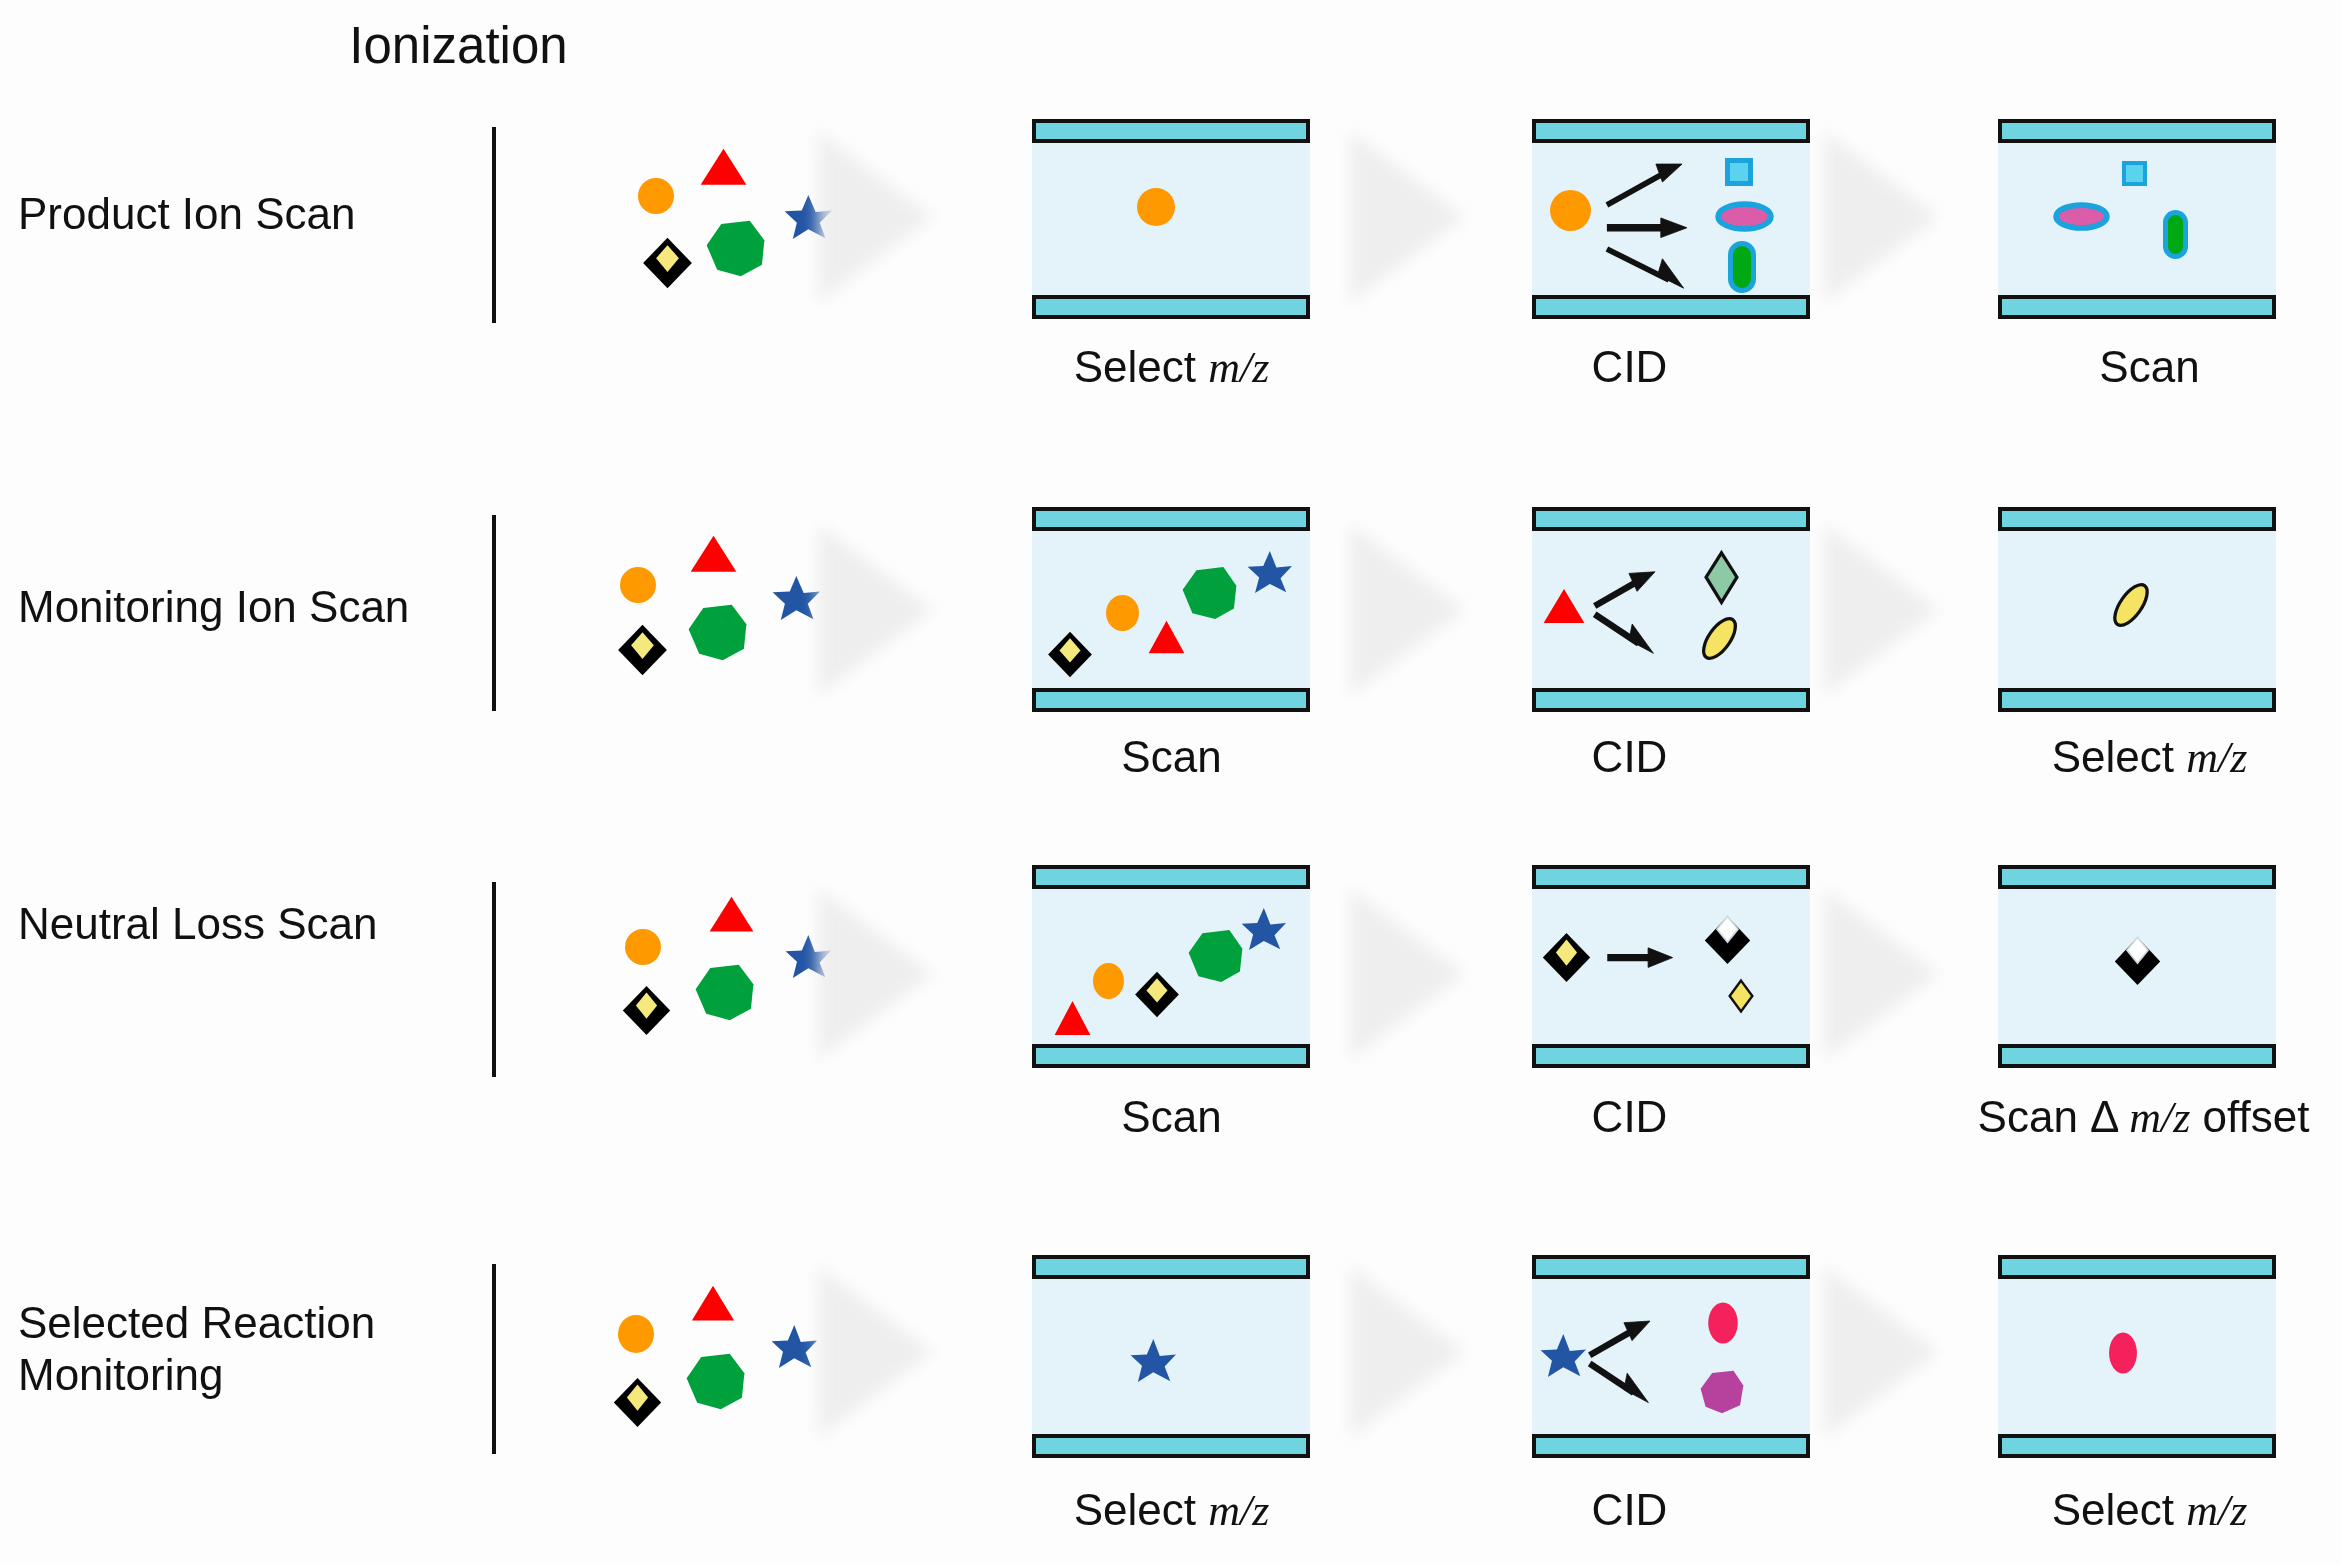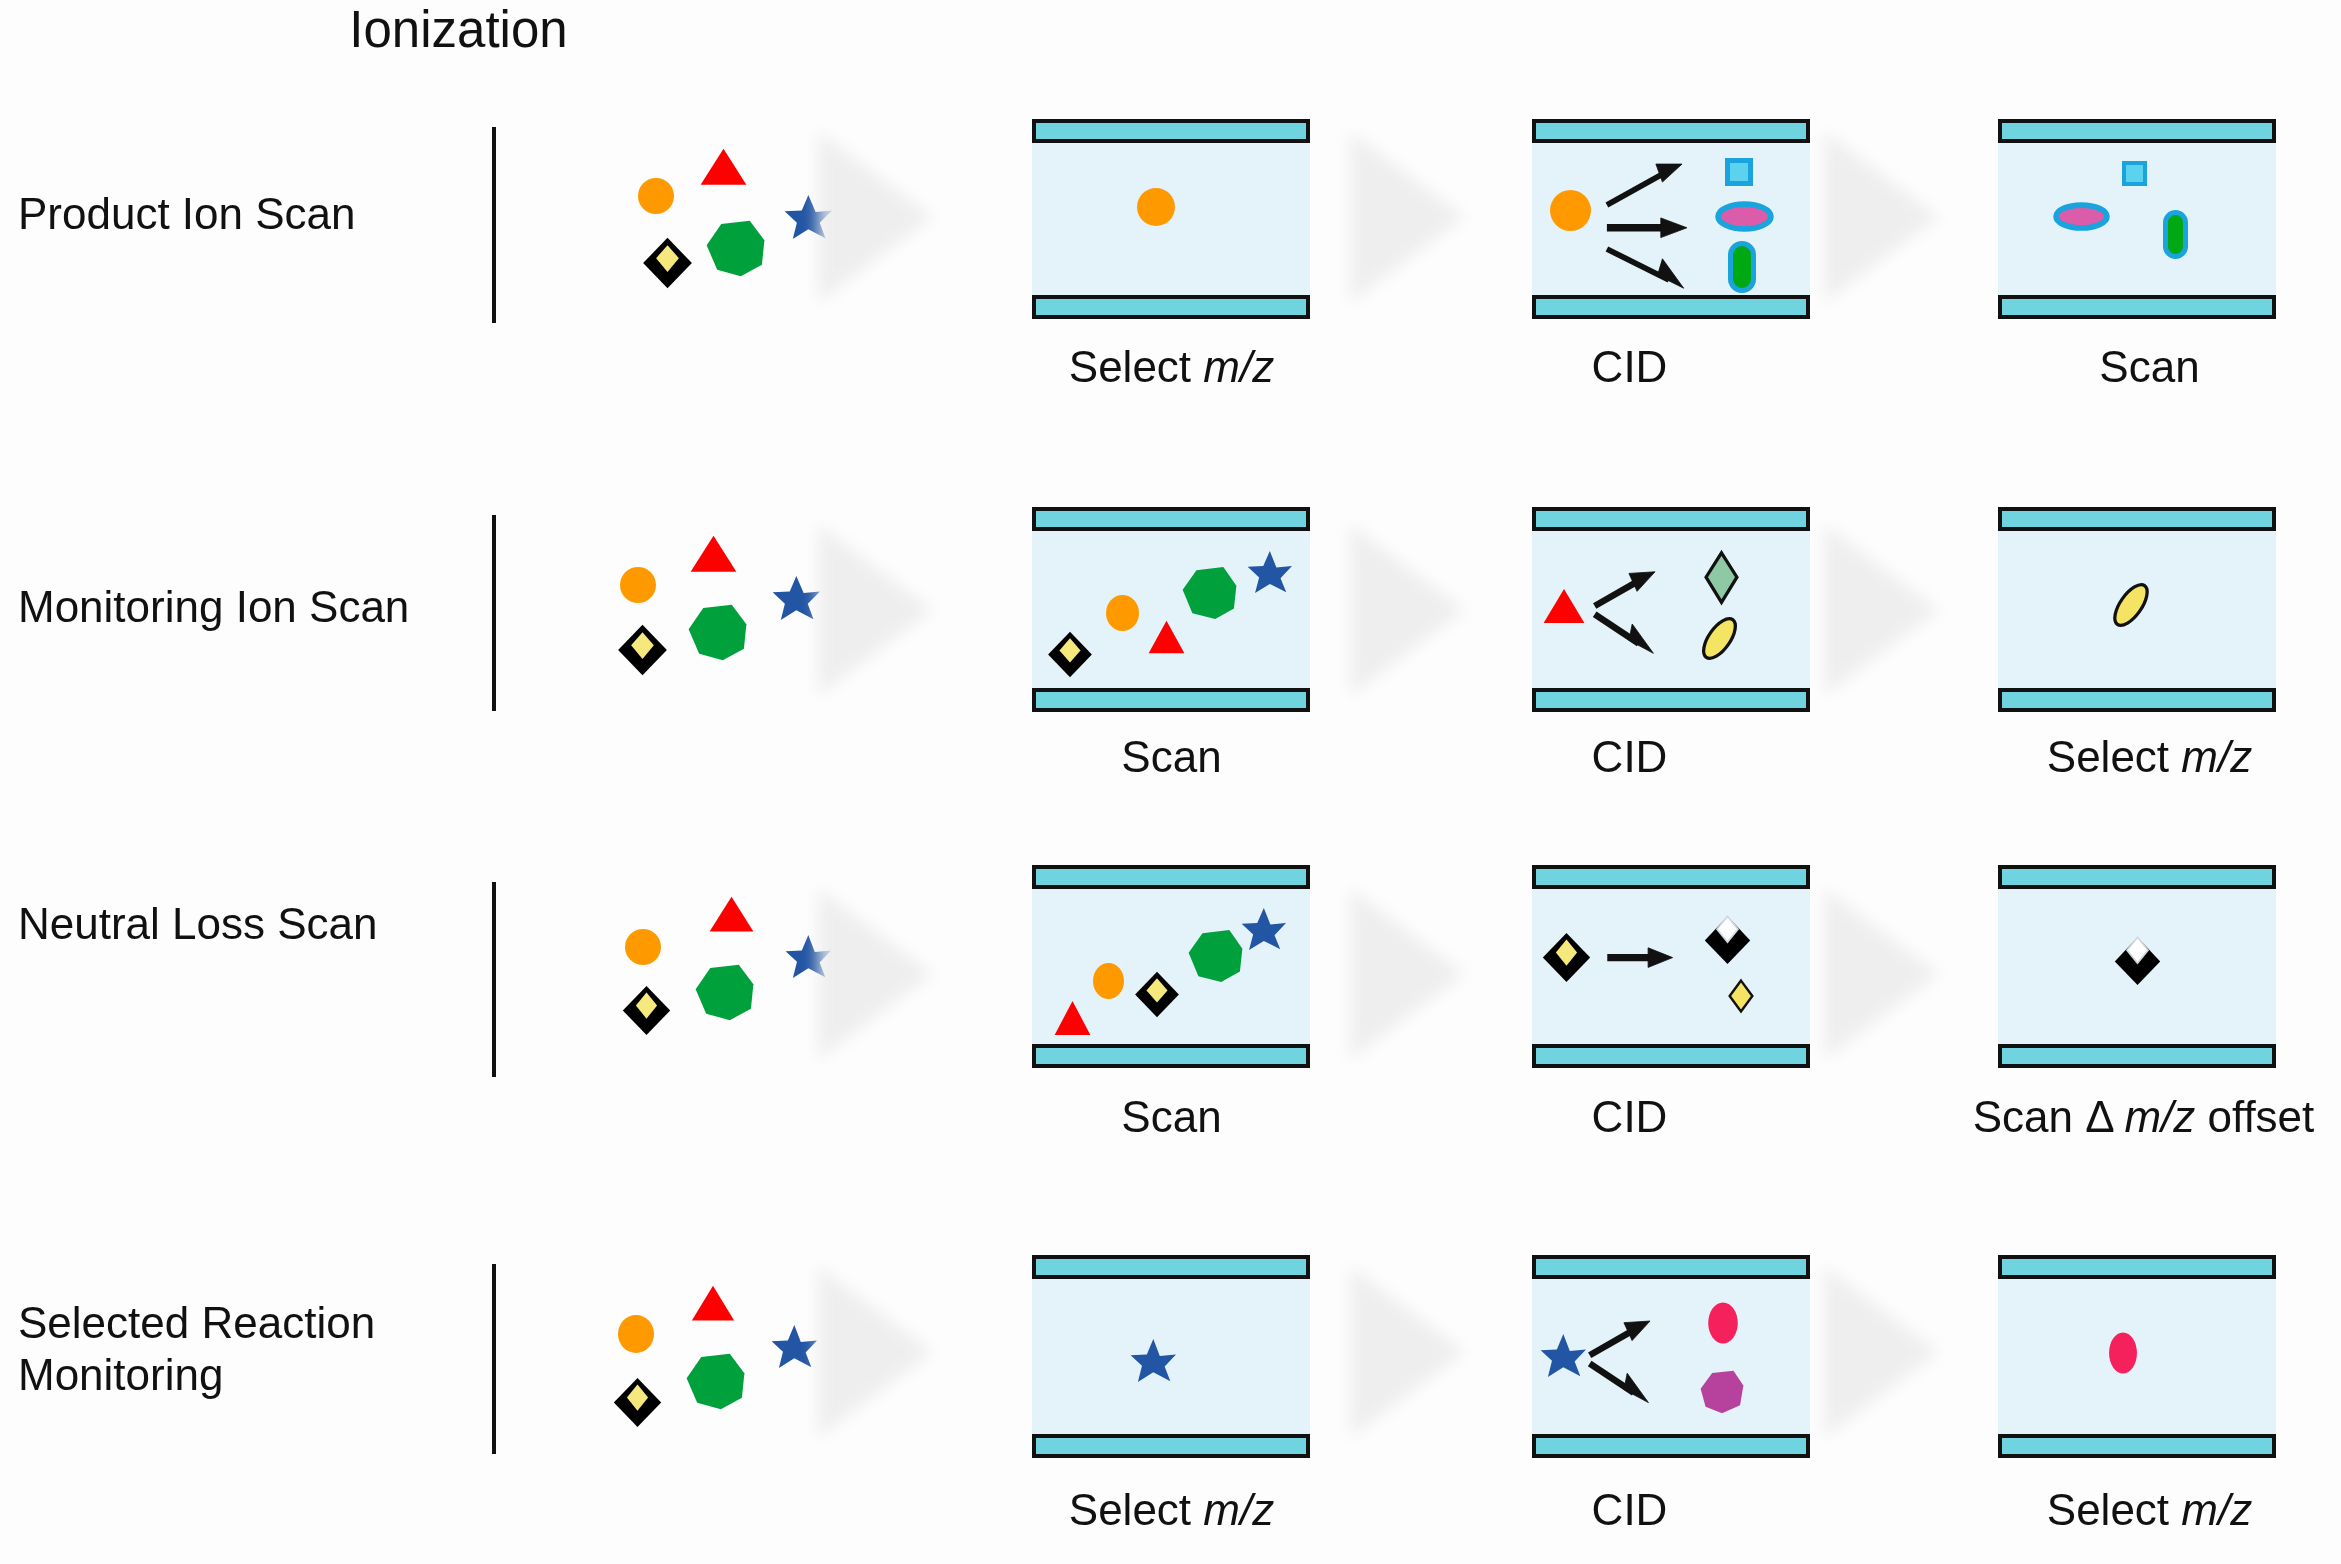--- a/index.html
+++ b/index.html
@@ -3,21 +3,21 @@
 <meta charset="utf-8">
 <style>
   html,body{margin:0;padding:0;background:#fdfdfd;}
   body{font-family:"Liberation Sans", sans-serif;color:#111;}
   #page{position:relative;width:2342px;height:1564px;background:#fdfdfd;overflow:hidden;}
 
   .colhead{position:absolute;font-size:51px;letter-spacing:0px;text-align:center;white-space:nowrap;}
   .rowlabel{position:absolute;font-size:44px;line-height:1.18;white-space:pre-line;}
   .vrule{position:absolute;width:4.1px;background:#111;}
   .caption{position:absolute;font-size:44px;text-align:center;white-space:nowrap;}
-  .caption i{font-style:italic;}
+  .caption i{font-style:italic;font-family:Liberation Serif, serif;}
 
   
   .bigarrow{position:absolute;filter:blur(7.4px);opacity:.85;}
   .bigarrow .tri{width:0;height:0;border-top:86px solid transparent;border-bottom:86px solid transparent;border-left:115px solid #ececec;}
 
   
   .quad{position:absolute;}
   .quad .rod{position:absolute;left:0;right:0;height:24px;background:#6fd3e0;border:4.9px solid #111;box-sizing:border-box;}
   .quad .rod.top{top:0;}
   .quad .rod.bot{bottom:0;}
@@ -26,21 +26,21 @@
   
   .ion{position:absolute;}
   .circle{border-radius:50%;}
   svg{display:block;overflow:visible;}
 </style>
 </head>
 <body>
 
 <div id="page">
 
-  <div class="colhead" style="left:254px;top:0px;width:409px;">Ionization</div>
+  <div class="colhead" style="left:254px;top:16px;width:409px;">Ionization</div>
 
   <div class="rowlabel" style="left:18px;top:188px;width:458px;">Product Ion Scan</div>
   <div class="vrule" style="left:492px;top:127px;height:196px;"></div>
 
   <div style="position:absolute;left:605px;top:139px;">
     <div class="ion circle" style="left:33px;top:39px;width:36px;height:36px;background:#FF9900;position:absolute;"></div>
     <svg style="position:absolute;left:94px;top:8.2px;" width="49" height="41" viewBox="0 0 60 50">
         <polygon points="30,2 58,46 2,46" fill="#FF0000"></polygon>
       </svg>
     <svg style="position:absolute;left:178px;top:51px;" width="49" height="49" viewBox="0 0 60 60">

